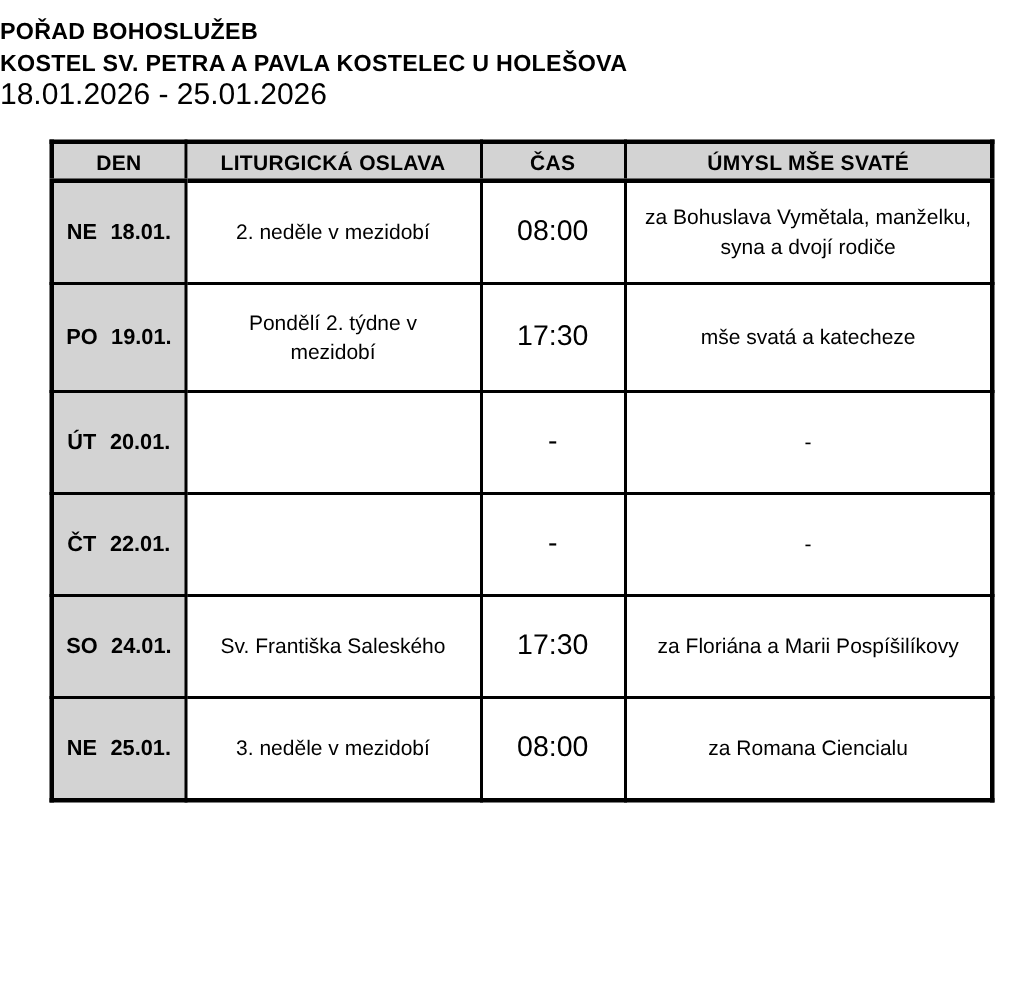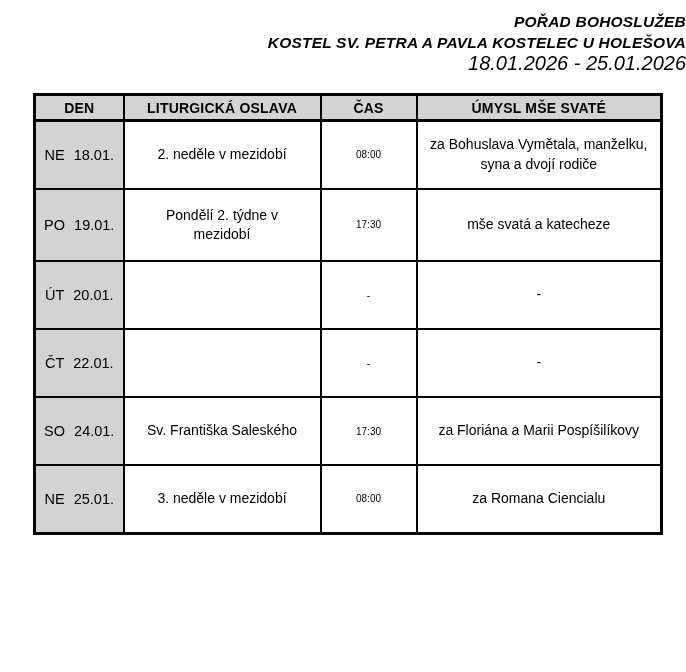--- a/index.html
+++ b/index.html
@@ -6,23 +6,22 @@
     margin: 0;
     padding: 0;
     background: #ffffff;
     width: 686px;
     height: 672px;
     font-family: "Liberation Sans", sans-serif;
     color: #000000;
     overflow: hidden;
   }
   .title-block {
-    text-align: right;
+    text-align: left;
     padding-top: 11px;
-    font-style: italic;
   }
   .title-line-1, .title-line-2 {
     font-size: 15.5px;
     font-weight: bold;
     line-height: 21px;
     letter-spacing: 0.2px;
     white-space: nowrap;
   }
   .title-line-3 {
     font-size: 20px;
@@ -49,36 +48,36 @@
     font-weight: bold;
     padding: 1px 2px;
     border-bottom: 3px solid #000000;
     letter-spacing: 0.2px;
   }
   .schedule tbody tr {
     height: 68px;
   }
   td.day-cell {
     background: #d3d3d3;
-    font-weight: normal;
+    font-weight: bold;
     font-size: 14.5px;
   }
   .day-inner {
     display: flex;
     justify-content: center;
     align-items: baseline;
     gap: 9px;
   }
   td.celebration-cell {
     font-size: 14px;
     padding: 16px 13px;
     line-height: 1.38;
   }
   td.time-cell {
-    font-size: 10px;
+    font-size: 19px;
   }
   td.intention-cell {
     font-size: 14px;
     padding: 2px 6px;
     line-height: 1.38;
   }
 </style>
 </head>
 <body>
 

